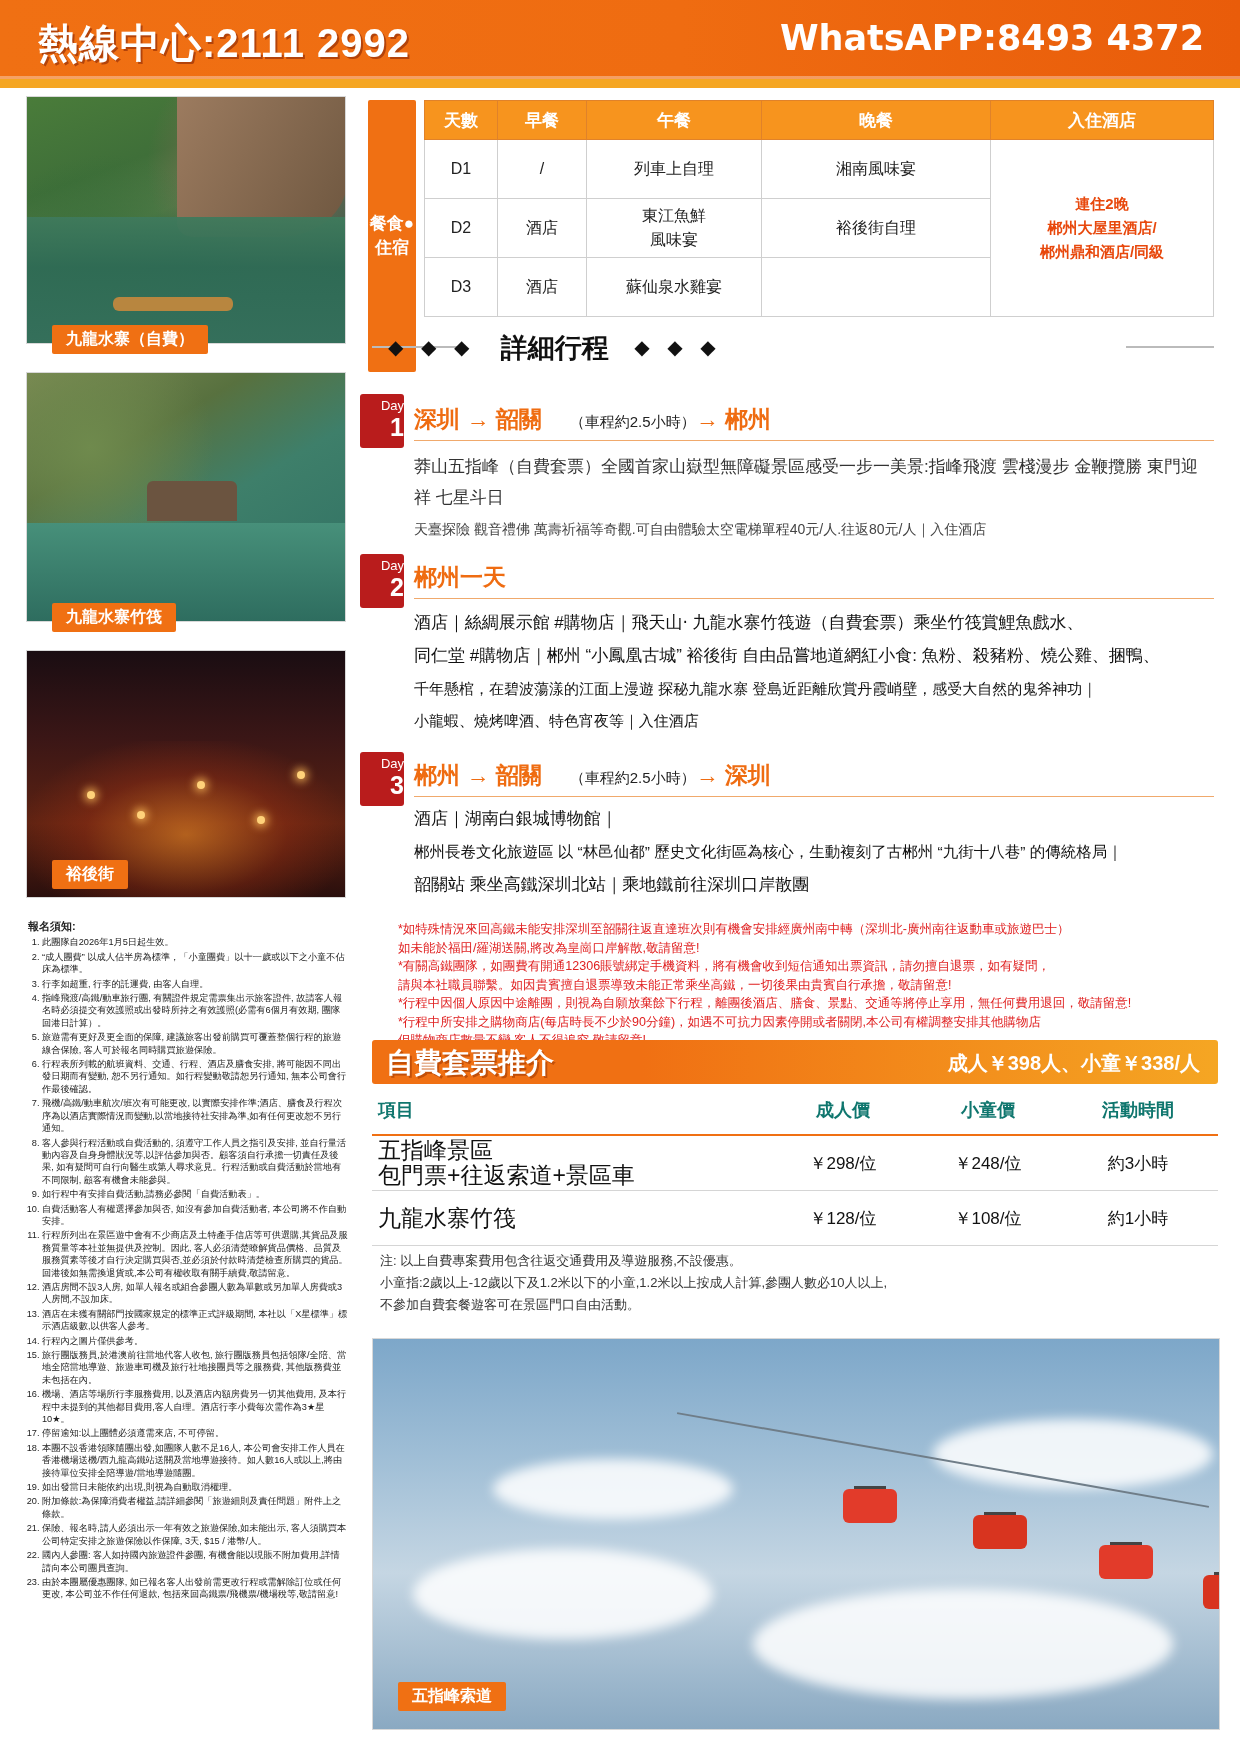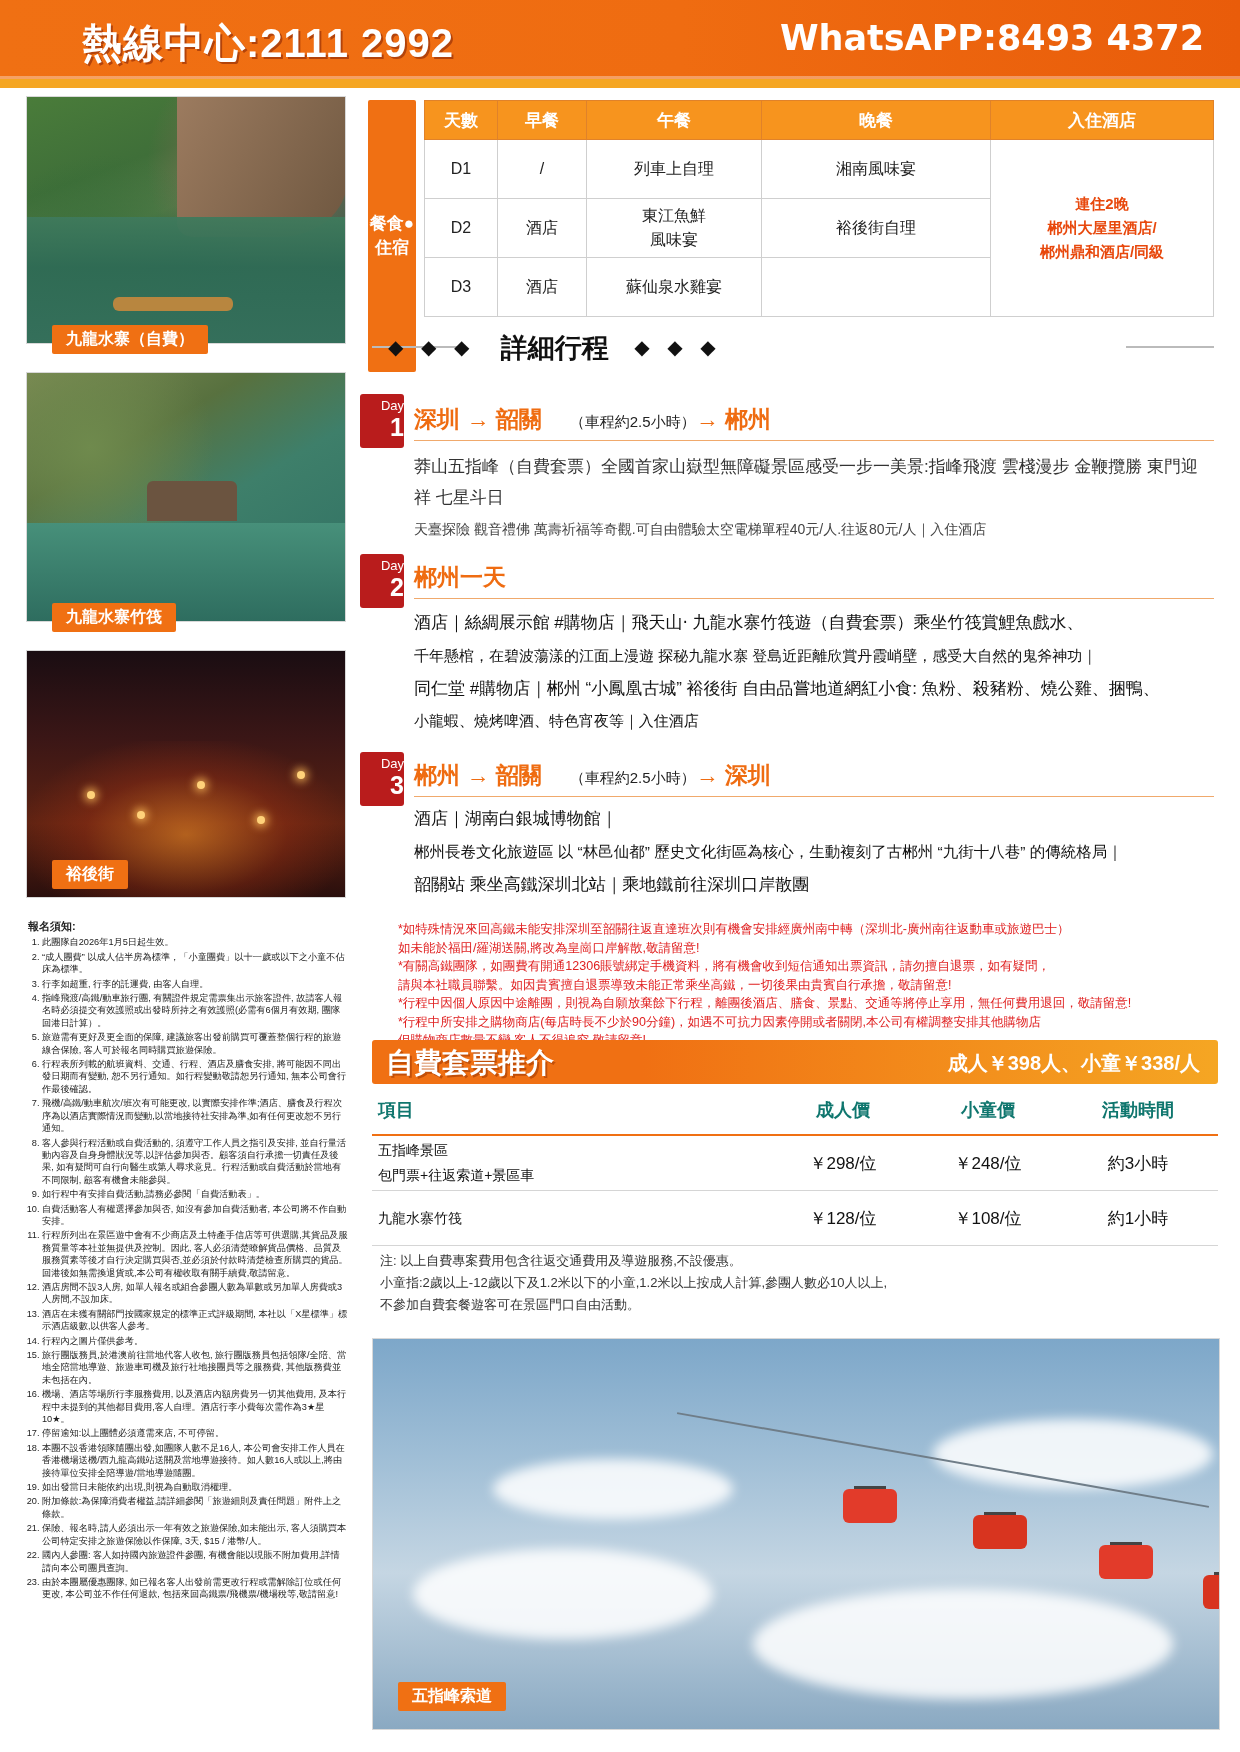--- a/index.html
+++ b/index.html
@@ -14,21 +14,20 @@
   
   .header{
     position:absolute;left:0;top:0;width:1240px;height:88px;
     background:linear-gradient(90deg,#f07013 0%,#ef6c11 55%,#e95c0a 100%);
   }
   .header .hotline{
     position:absolute;left:38px;top:16px;
     color:#ffffff;
     font-size:40px;font-weight:bold;letter-spacing:1px;
     text-shadow:2px 2px 0 #b3430a;
-    margin-left:44px;
   }
   .header .wa{
     position:absolute;right:36px;top:18px;
     color:#ffffff;font-size:35px;font-weight:bold;
     font-family:"DejaVu Sans","Liberation Sans",sans-serif;
   }
   .header .bar{
     position:absolute;left:0;bottom:0;width:1240px;height:9px;background:#f5a623;
   }
   .header .bar2{
@@ -155,21 +154,21 @@
   .opt-head .t2{
     position:absolute;right:18px;top:10px;font-size:20px;font-weight:bold;color:#fff;
   }
   table.opt{width:846px;border-collapse:collapse;margin-top:10px;font-size:17px;}
   table.opt th{
     font-size:18px;font-weight:bold;color:#0f766e;padding:4px 0 12px 0;border-bottom:2px solid #f07013;
   }
   table.opt td{
     border-bottom:1px solid #d5d5d5;height:52px;font-size:17px;text-align:center;color:#111;
   }
-  table.opt td.name{text-align:left;padding-left:6px;line-height:25px;font-size:14px;}
+  table.opt td.name{text-align:left;padding-left:6px;line-height:25px;font-size:23px;}
   .opt-note{
     position:absolute;left:380px;top:1250px;width:830px;font-size:13px;color:#333;line-height:22px;
   }
 </style>
 </head>
 <body>
 
 <div class="header">
   <div class="hotline">熱線中心:2111 2992</div>
   <div class="wa">WhatsAPP:8493 4372</div>
@@ -271,22 +270,22 @@
 <div class="day-badge" style="left:360px;top:554px;">
   <div class="d">Day</div>
   <div class="n">2</div>
 </div>
 <div class="day-head" style="left:414px;top:562px;">
   <span>郴州一天</span>
 </div>
 <div class="day-rule" style="left:414px;top:598px;width:800px;"></div>
 <div class="day-body" style="left:414px;top:606px;">
   <div>酒店｜絲綢展示館 #購物店｜飛天山‧ 九龍水寨竹筏遊（自費套票）乘坐竹筏賞鯉魚戲水、</div>
+  <div>同仁堂 #購物店｜郴州 “小鳳凰古城” 裕後街 自由品嘗地道網紅小食: 魚粉、殺豬粉、燒公雞、捆鴨、</div>
   <div style="font-size:15px;line-height:33px">千年懸棺，在碧波蕩漾的江面上漫遊 探秘九龍水寨 登島近距離欣賞丹霞峭壁，感受大自然的鬼斧神功｜</div>
-  <div>同仁堂 #購物店｜郴州 “小鳳凰古城” 裕後街 自由品嘗地道網紅小食: 魚粉、殺豬粉、燒公雞、捆鴨、</div>
   <div style="font-size:15px;line-height:32px">小龍蝦、燒烤啤酒、特色宵夜等｜入住酒店</div>
 </div>
 
 <div class="day-badge" style="left:360px;top:752px;">
   <div class="d">Day</div>
   <div class="n">3</div>
 </div>
 <div class="day-head" style="left:414px;top:760px;">
   <span>郴州 → 韶關</span><span class="dark">（車程約2.5小時）</span><span>→ 深圳</span>
 </div>

